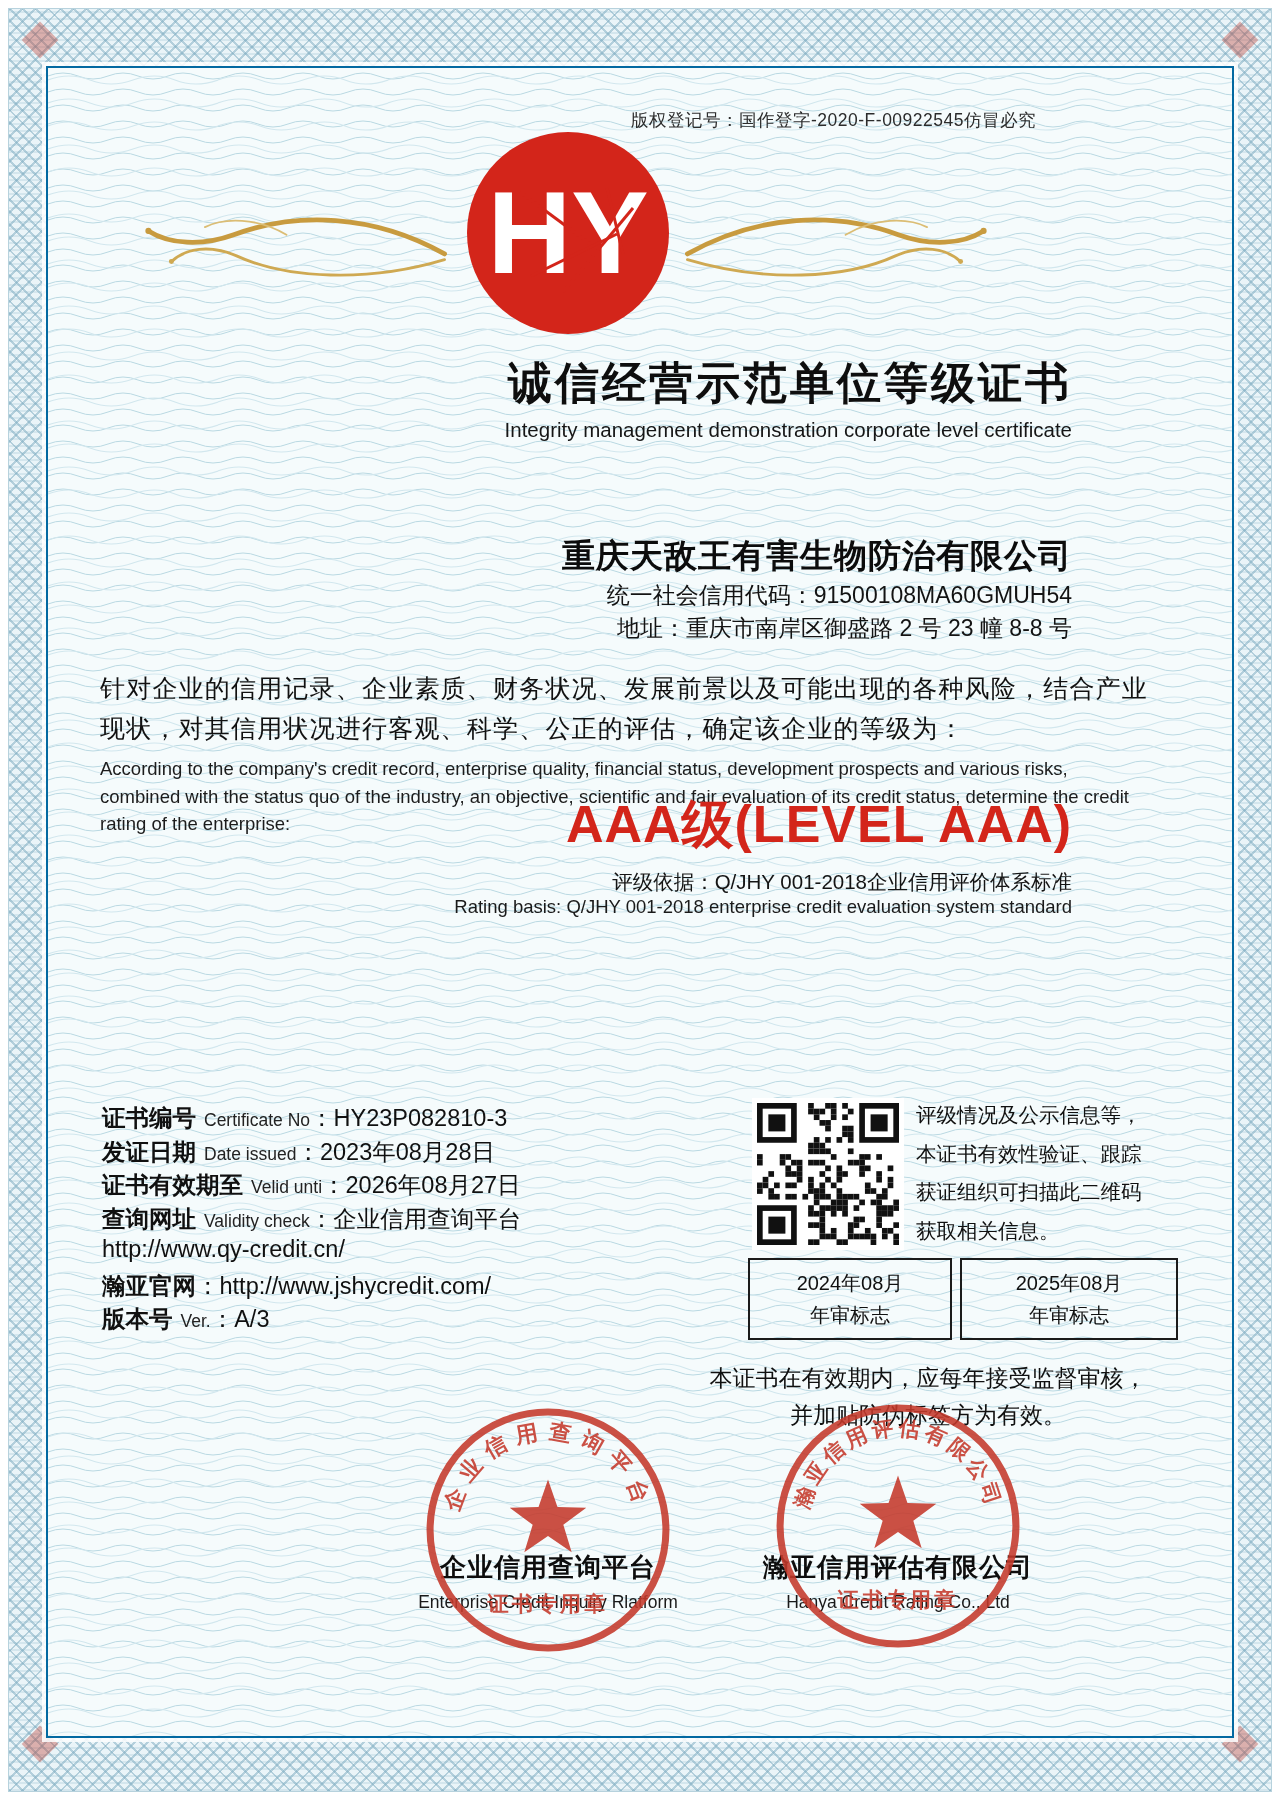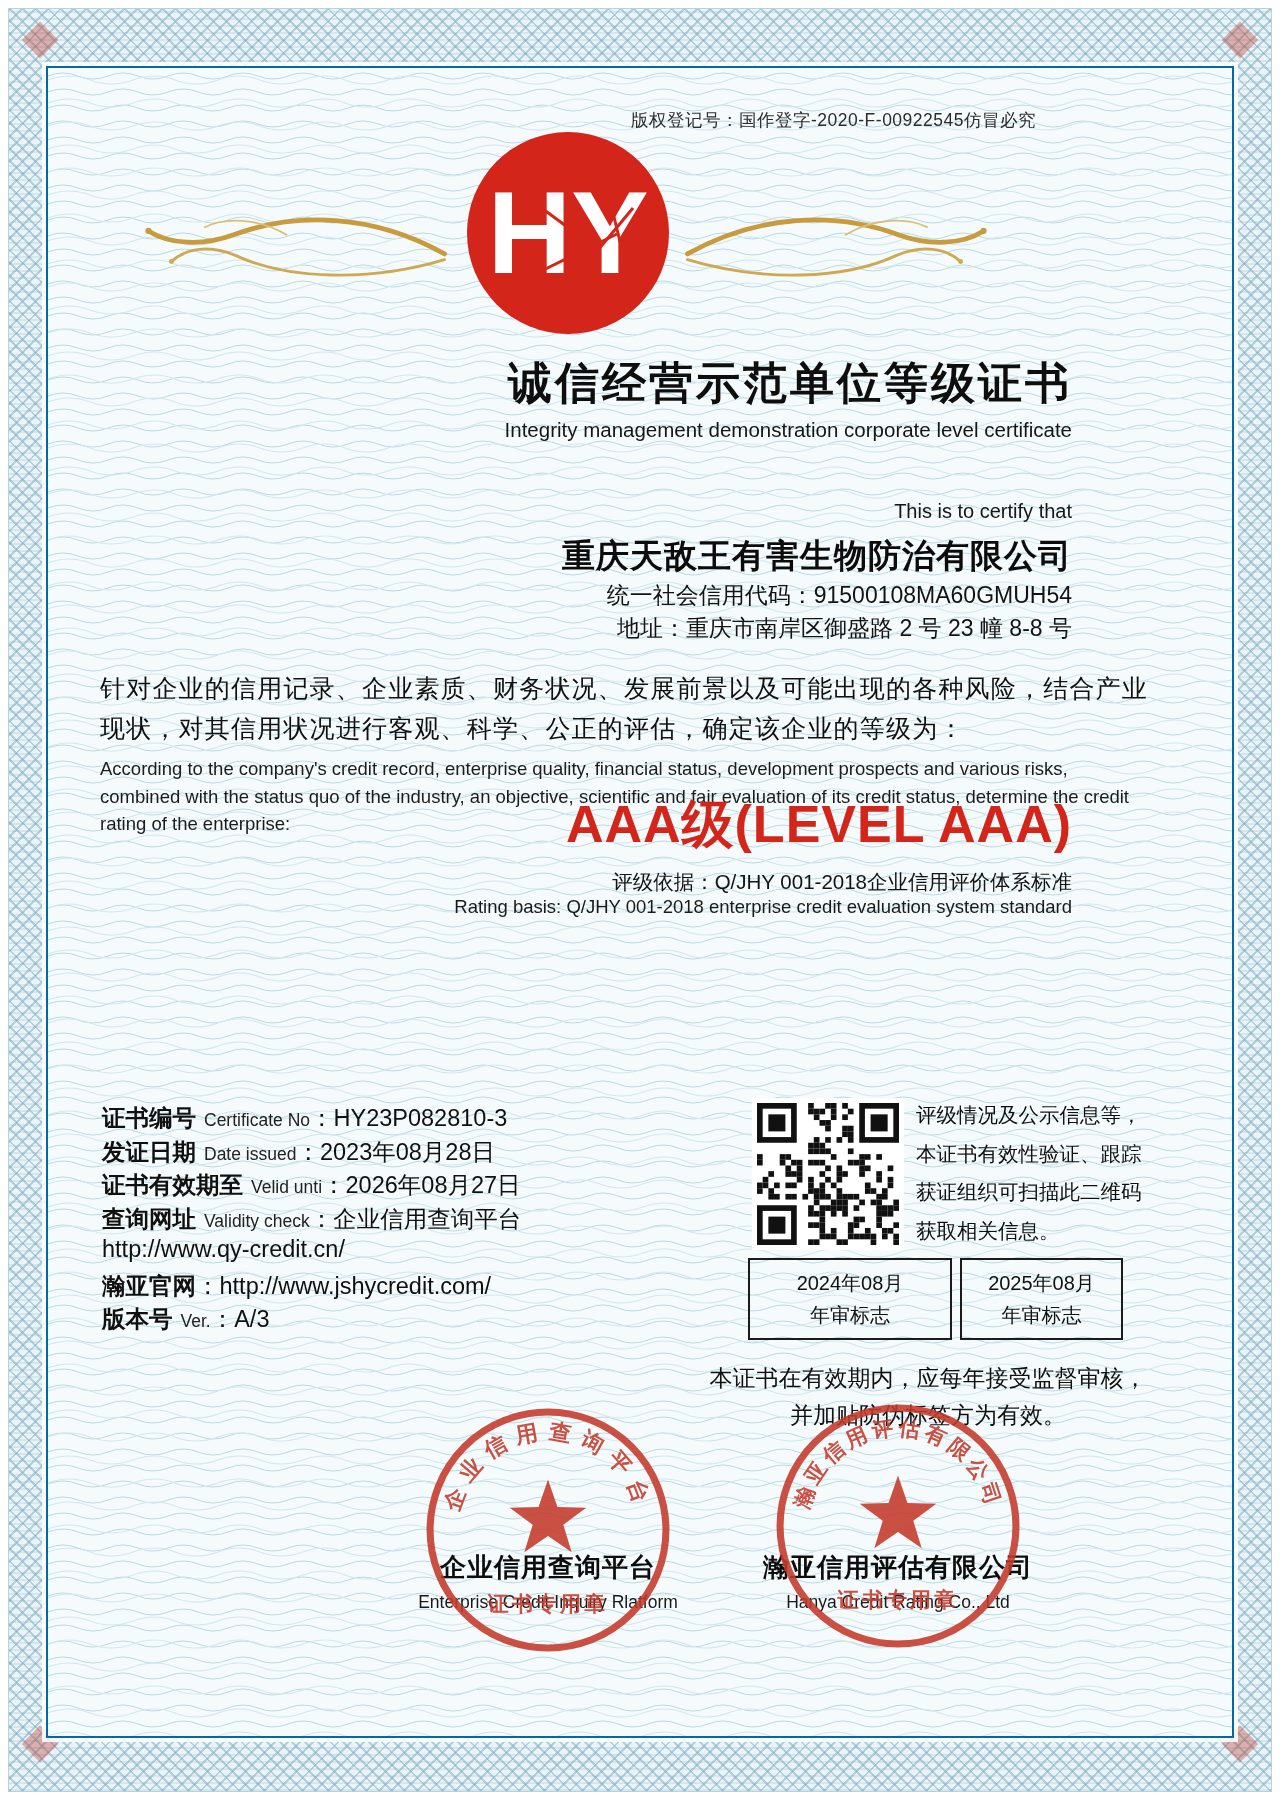--- a/index.html
+++ b/index.html
@@ -42,21 +42,21 @@
   .drow{display:flex;align-items:baseline;height:33.5px;white-space:nowrap;}
   .dcn{font-size:23.5px;font-weight:600;color:#101010;}
   .den{font-size:17.5px;color:#222;margin-left:8px;}
   .dsep,.dval{font-size:23.5px;color:#101010;}
   .qr{left:704px;top:1030px;width:152px;height:152px;background:#fff;padding:5px;box-sizing:border-box;}
   .qr svg{width:100%;height:100%;display:block;}
   .qrtext{left:868px;top:1028px;width:290px;}
   .qrtext div{font-size:20.5px;line-height:38.5px;color:#101010;}
   .abox{top:1190px;height:82px;border:2px solid #1b1b1b;box-sizing:border-box;text-align:center;padding-top:7px;}
   .abox1{left:700px;width:204px;}
-  .abox2{left:912px;width:163px;}
+  .abox2{left:912px;width:218px;}
   .abox div{font-size:20px;line-height:32px;color:#101010;}
   .note{left:600px;top:1292px;width:560px;text-align:center;}
   .note div{font-size:23px;line-height:37px;color:#101010;}
   .stamp{width:252px;height:252px;opacity:.88;}
   .stamp-l{left:374px;top:1336px;}
   .stamp-r{left:724px;top:1332px;}
   .org{text-align:center;}
   .org-l{left:366px;top:1482px;width:268px;}
   .org-r{left:700px;top:1482px;width:300px;}
   .orgcn{font-size:26px;font-weight:bold;letter-spacing:1px;color:#0d0d0d;}
@@ -113,21 +113,20 @@
       <g stroke="#d3251a" stroke-width="3" fill="none">
         <path d="M55 62 L128 116"></path>
           <path d="M98 162 L168 78"></path>
           <path d="M66 146 L152 104"></path>
           <path d="M142 58 L158 124"></path>
       </g>
     </svg>
 
     <div class="centered title-cn">诚信经营示范单位等级证书</div>
     <div class="centered title-en">Integrity management demonstration corporate level certificate</div>
-    <div class="centered certify-en">This is to certify that</div>
     <div class="centered company">重庆天敌王有害生物防治有限公司</div>
     <div class="centered codeline">统一社会信用代码：91500108MA60GMUH54</div>
     <div class="centered addrline">地址：重庆市南岸区御盛路 2 号 23 幢 8-8 号</div>
 
     <div class="abs para">
       <div class="cnl">针对企业的信用记录、企业素质、财务状况、发展前景以及可能出现的各种风险，结合产业</div>
       <div class="cnl">现状，对其信用状况进行客观、科学、公正的评估，确定该企业的等级为：</div>
       <div class="enp">According to the company's credit record, enterprise quality, financial status, development prospects and various risks, combined with the status quo of the industry, an objective, scientific and fair evaluation of its credit status, determine the credit rating of the enterprise:</div>
     </div>
 

